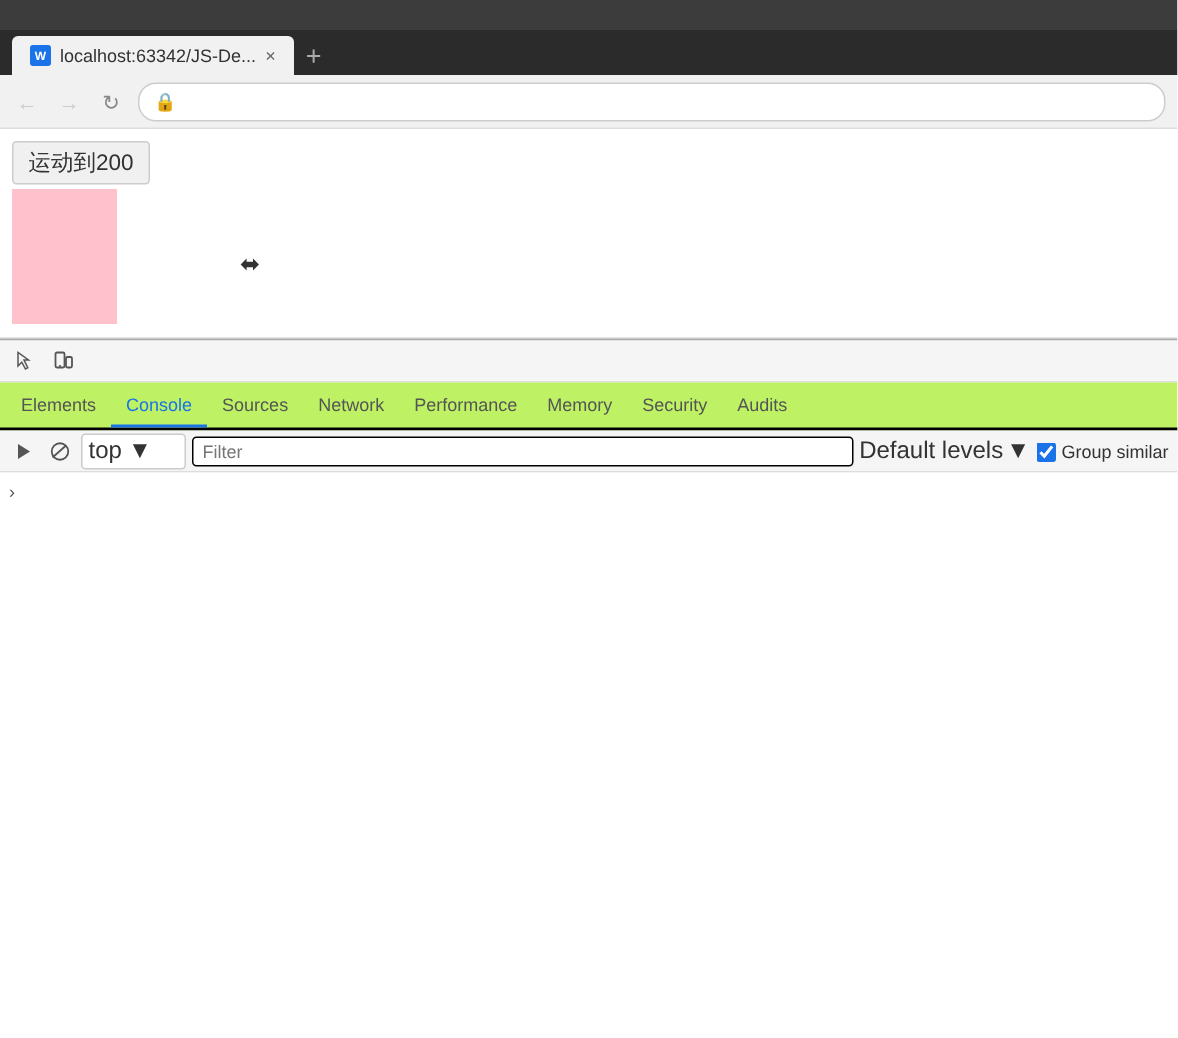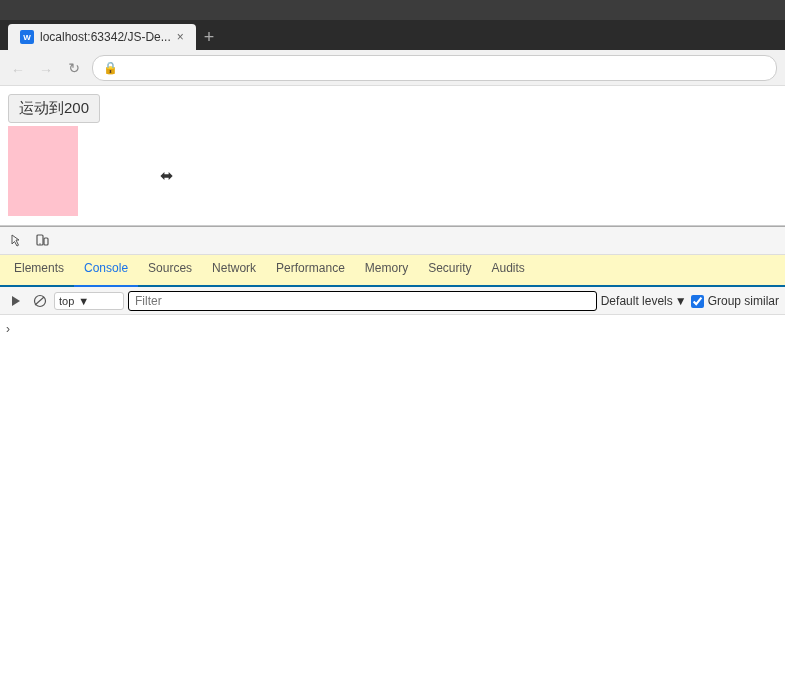--- a/index.html
+++ b/index.html
@@ -167,22 +167,23 @@
       justify-content: center;
       color: #555;
       font-size: 13px;
       cursor: pointer;
       border-radius: 3px;
     }
 
     
     .devtools-tabs {
       display: flex;
-      background: #fef9c3;
-      border-bottom: 2px solid #0369a1;
+      align-items: center;
+      background: #bef264;
+      border-bottom: 2px solid #000000;
       height: 32px;
       padding-left: 4px;
     }
     .dt-tab {
       padding: 6px 10px;
       font-size: 12px;
       color: #555;
       cursor: pointer;
       border-bottom: 2px solid transparent;
       margin-bottom: -2px;
@@ -210,40 +211,40 @@
       align-items: center;
       justify-content: center;
       color: #555;
       font-size: 12px;
       cursor: pointer;
     }
     .context-select {
       background: #fff;
       border: 1px solid #ccc;
       border-radius: 3px;
-      font-size: 11px;
+      font-size: 16px;
       padding: 2px 4px;
       color: #333;
       cursor: pointer;
       display: flex;
       align-items: center;
       gap: 4px;
       min-width: 70px;
     }
     .filter-input {
       flex: 1;
       border: 1px solid #000000;
       border-radius: 3px;
       height: 20px;
       padding: 0 6px;
       font-size: 12px;
       background: #fff;
     }
     .default-levels {
-      font-size: 12px;
+      font-size: 16px;
       color: #333;
       display: flex;
       align-items: center;
       gap: 2px;
       cursor: pointer;
     }
     .group-similar {
       display: flex;
       align-items: flex-end;
       gap: 4px;

